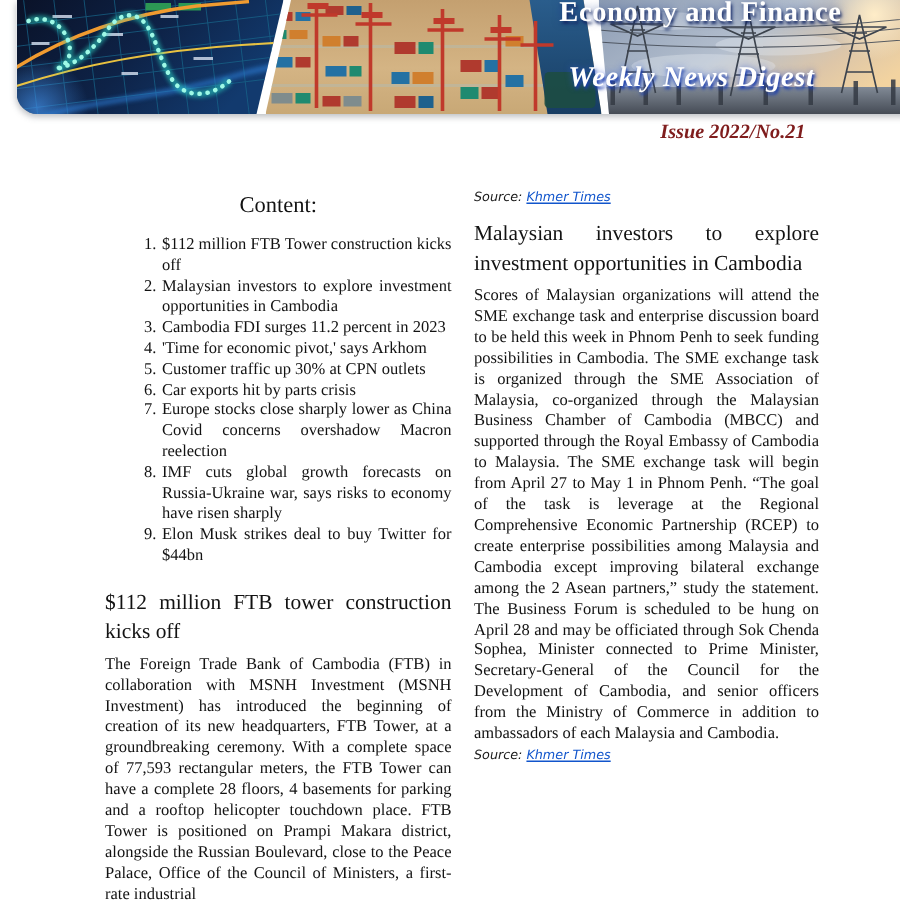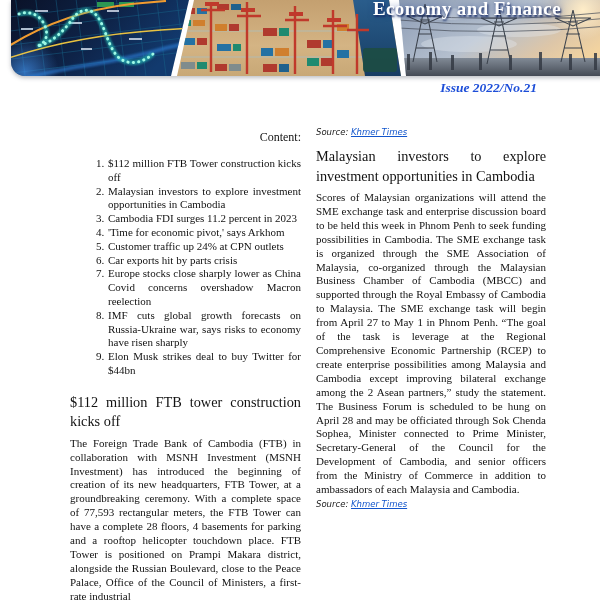--- a/index.html
+++ b/index.html
@@ -26,27 +26,27 @@
   }
   .banner-subtitle{
     position:absolute;top:41px;right:66px;font-size:19px;font-weight:bold;font-style:italic;color:#fff;
     letter-spacing:.4px;
     text-shadow:1px 2px 2px rgba(25,60,170,.95),0 0 5px rgba(50,90,210,.75);
     white-space:nowrap;
   }
   
   .issue-line{
     position:absolute;top:80px;right:63px;font-size:13.5px;font-weight:bold;font-style:italic;
-    color:#1d4ed8;white-space:nowrap;text-align:center;
+    color:#7f1d1d;white-space:nowrap;text-align:center;
   }
   
   .col{position:absolute;top:126px;text-align:justify;}
   .col-left{left:70px;width:231px;}
   .col-right{left:316px;width:230px;}
-  .content-label{font-size:12px;line-height:14px;margin:4px 0 0 0;text-align:right;}
+  .content-label{font-size:15px;line-height:14px;margin:4px 0 0 0;text-align:center;}
   ol.content-list{
     margin:13px 0 0 0;padding:0 0 0 37px;font-size:11px;line-height:13.8px;
   }
   ol.content-list li{margin:0;padding:0 0 0 1px;}
   .section-heading{
     font-size:14.3px;line-height:19px;font-weight:normal;margin:15px 0 0 0;text-align:justify;
   }
   .body-para{font-size:11px;line-height:13.9px;margin:6px 0 0 0;}
   .cont-para{font-size:11px;line-height:14px;margin:4px 0 0 0;}
   .source-line{
@@ -235,32 +235,33 @@
         </g>
         <g stroke="#474e59" stroke-width="0.8" fill="none" opacity="0.9">
           <path d="M0,14 Q105,24 210,12"></path>
             <path d="M0,20 Q105,30 210,18"></path>
             <path d="M0,28 Q105,36 210,26"></path>
         </g>
       </svg>
     </div>
 
     <div class="banner-title">Economy and Finance</div>
+    <div class="banner-subtitle">Weekly News Digest</div>
   </div>
 
   <div class="issue-line">Issue 2022/No.21</div>
 
   <div class="col col-left">
     <div class="content-label">Content:</div>
     <ol class="content-list">
         <li>$112 million FTB Tower construction kicks off</li>
         <li>Malaysian investors to explore investment opportunities in Cambodia</li>
         <li>Cambodia FDI surges 11.2 percent in 2023</li>
         <li>'Time for economic pivot,' says Arkhom</li>
-        <li>Customer traffic up 24% at CPN outlets</li>
+        <li>Customer traffic up 30% at CPN outlets</li>
         <li>Car exports hit by parts crisis</li>
         <li>Europe stocks close sharply lower as China Covid concerns overshadow Macron reelection</li>
         <li>IMF cuts global growth forecasts on Russia-Ukraine war, says risks to economy have risen sharply</li>
         <li>Elon Musk strikes deal to buy Twitter for $44bn</li>
       </ol>
 
     <div class="section-heading">$112 million FTB tower construction kicks off</div>
     <div class="body-para">The Foreign Trade Bank of Cambodia (FTB) in collaboration with MSNH Investment (MSNH Investment) has introduced the beginning of creation of its new headquarters, FTB Tower, at a groundbreaking ceremony. With a complete space of 77,593 rectangular meters, the FTB Tower can have a complete 28 floors, 4 basements for parking and a rooftop helicopter touchdown place. FTB Tower is positioned on Prampi Makara district, alongside the Russian Boulevard, close to the Peace Palace, Office of the Council of Ministers, a first-rate industrial</div>
   </div>
 

